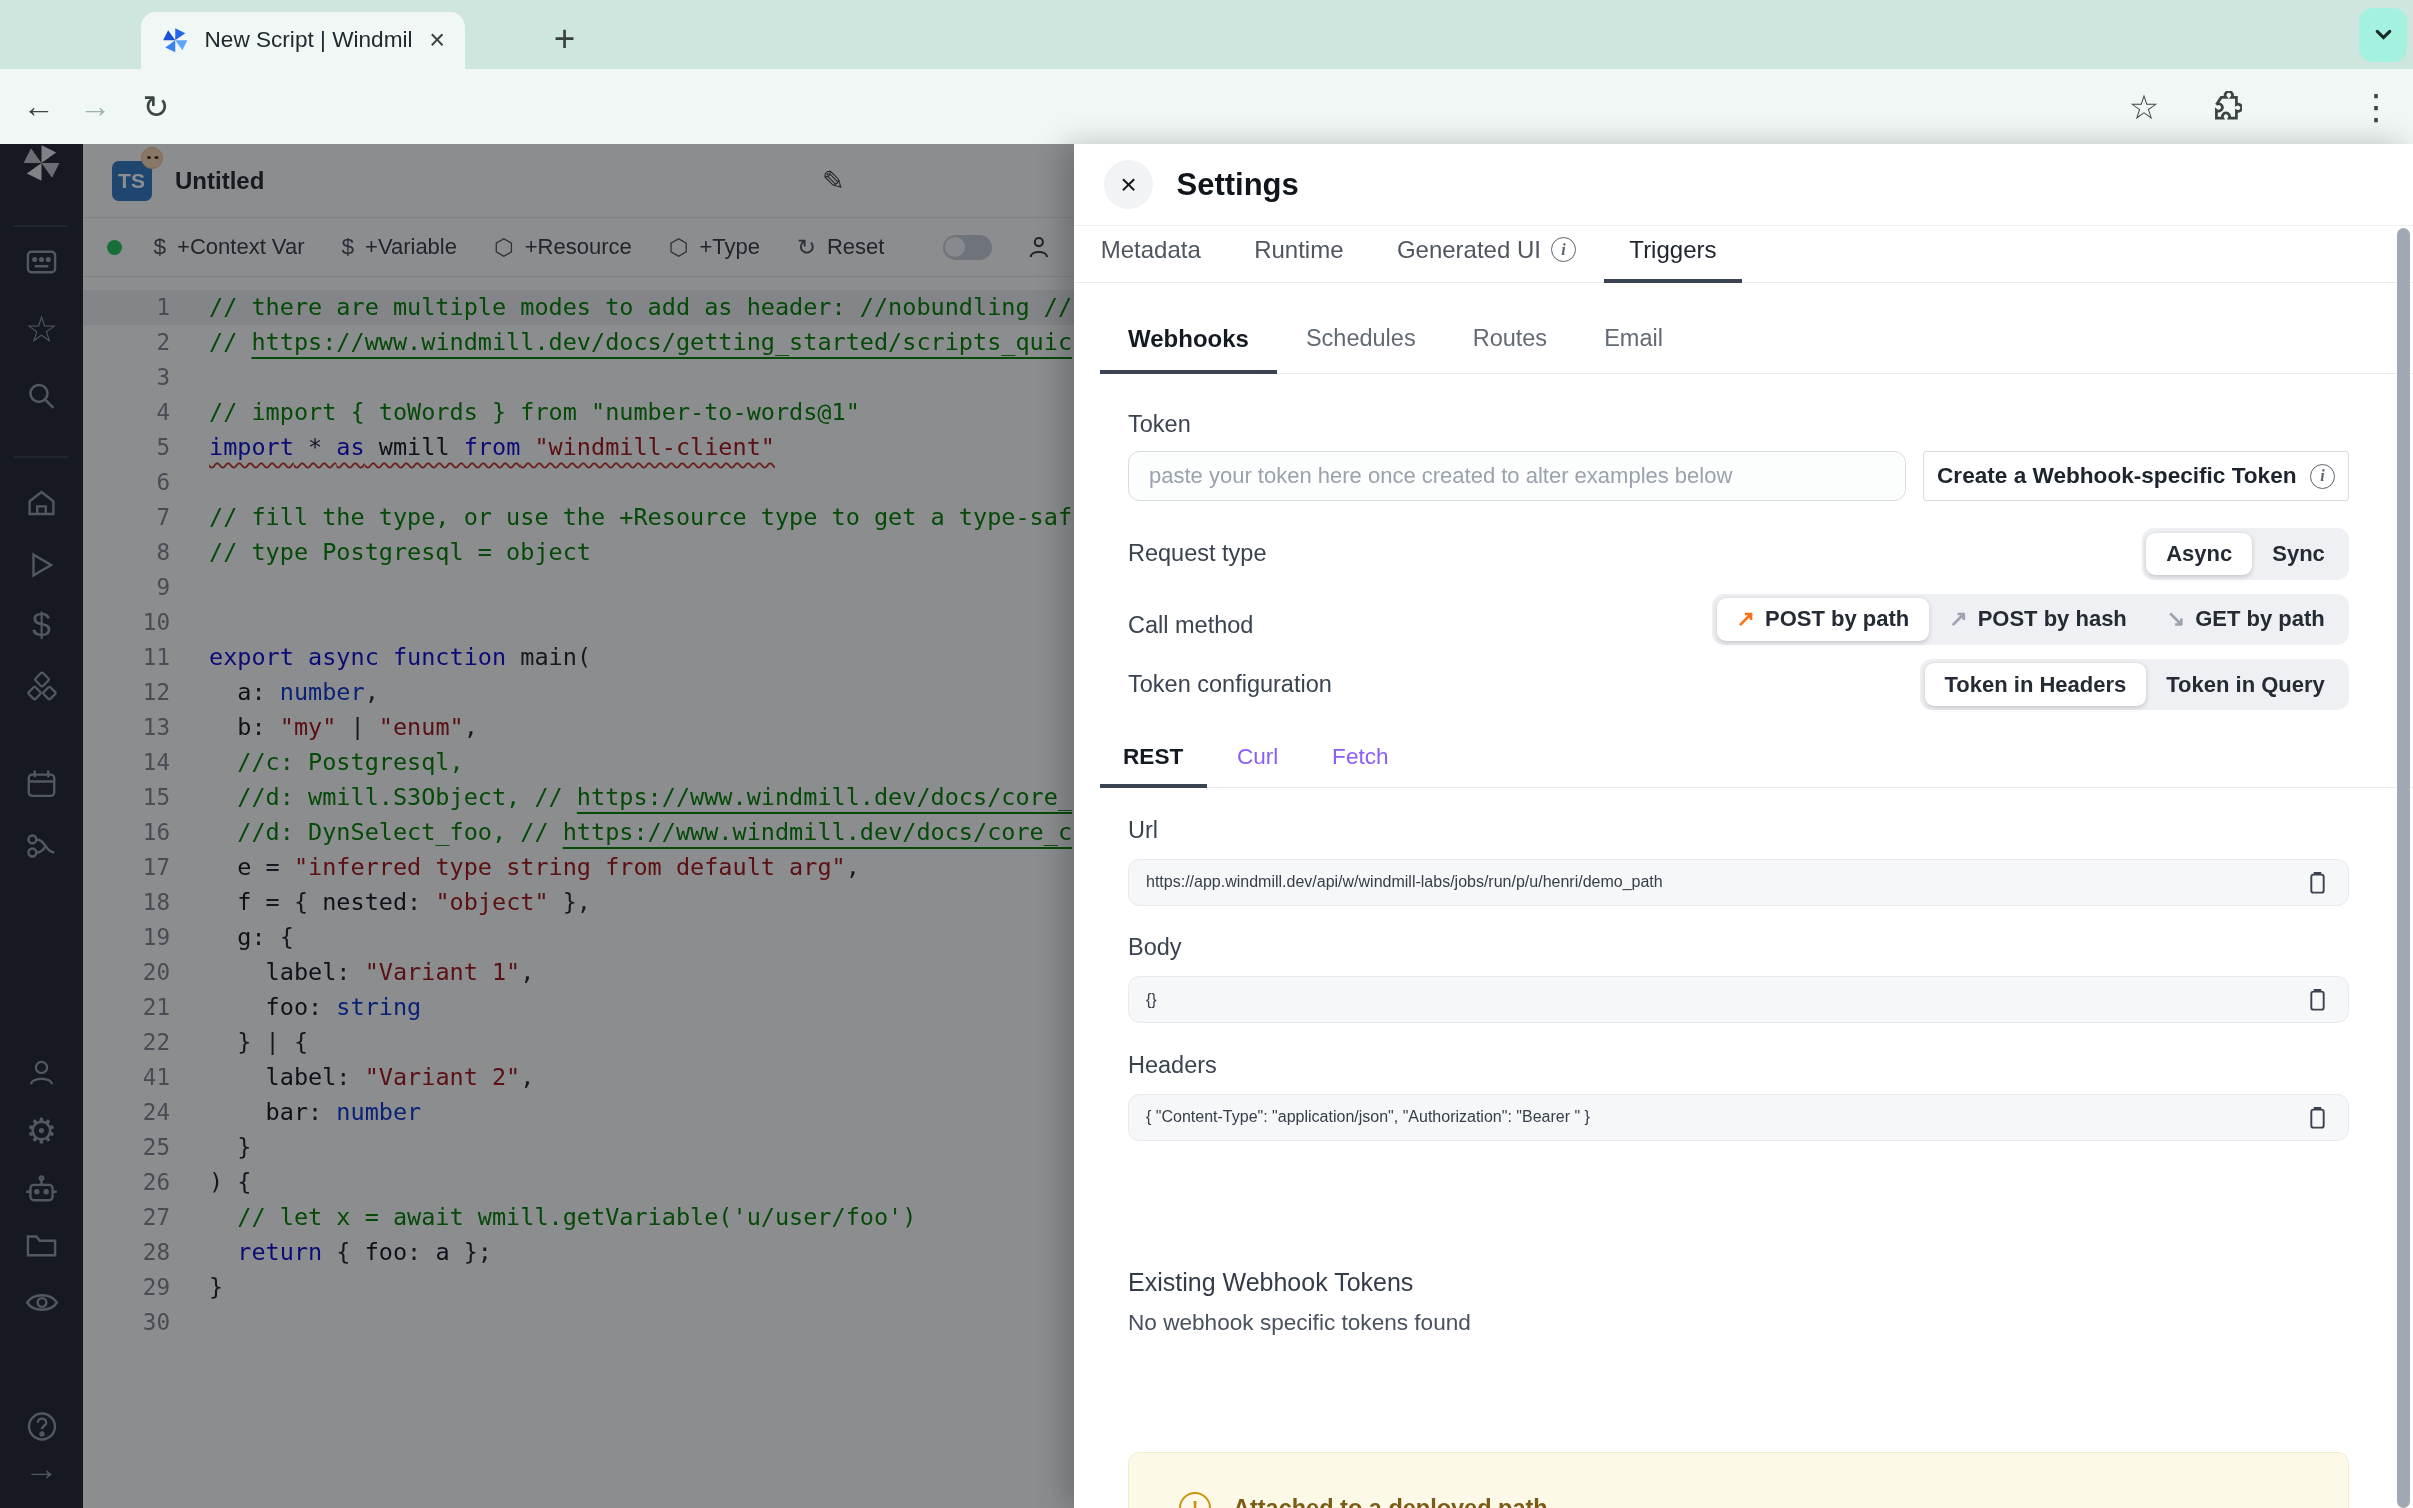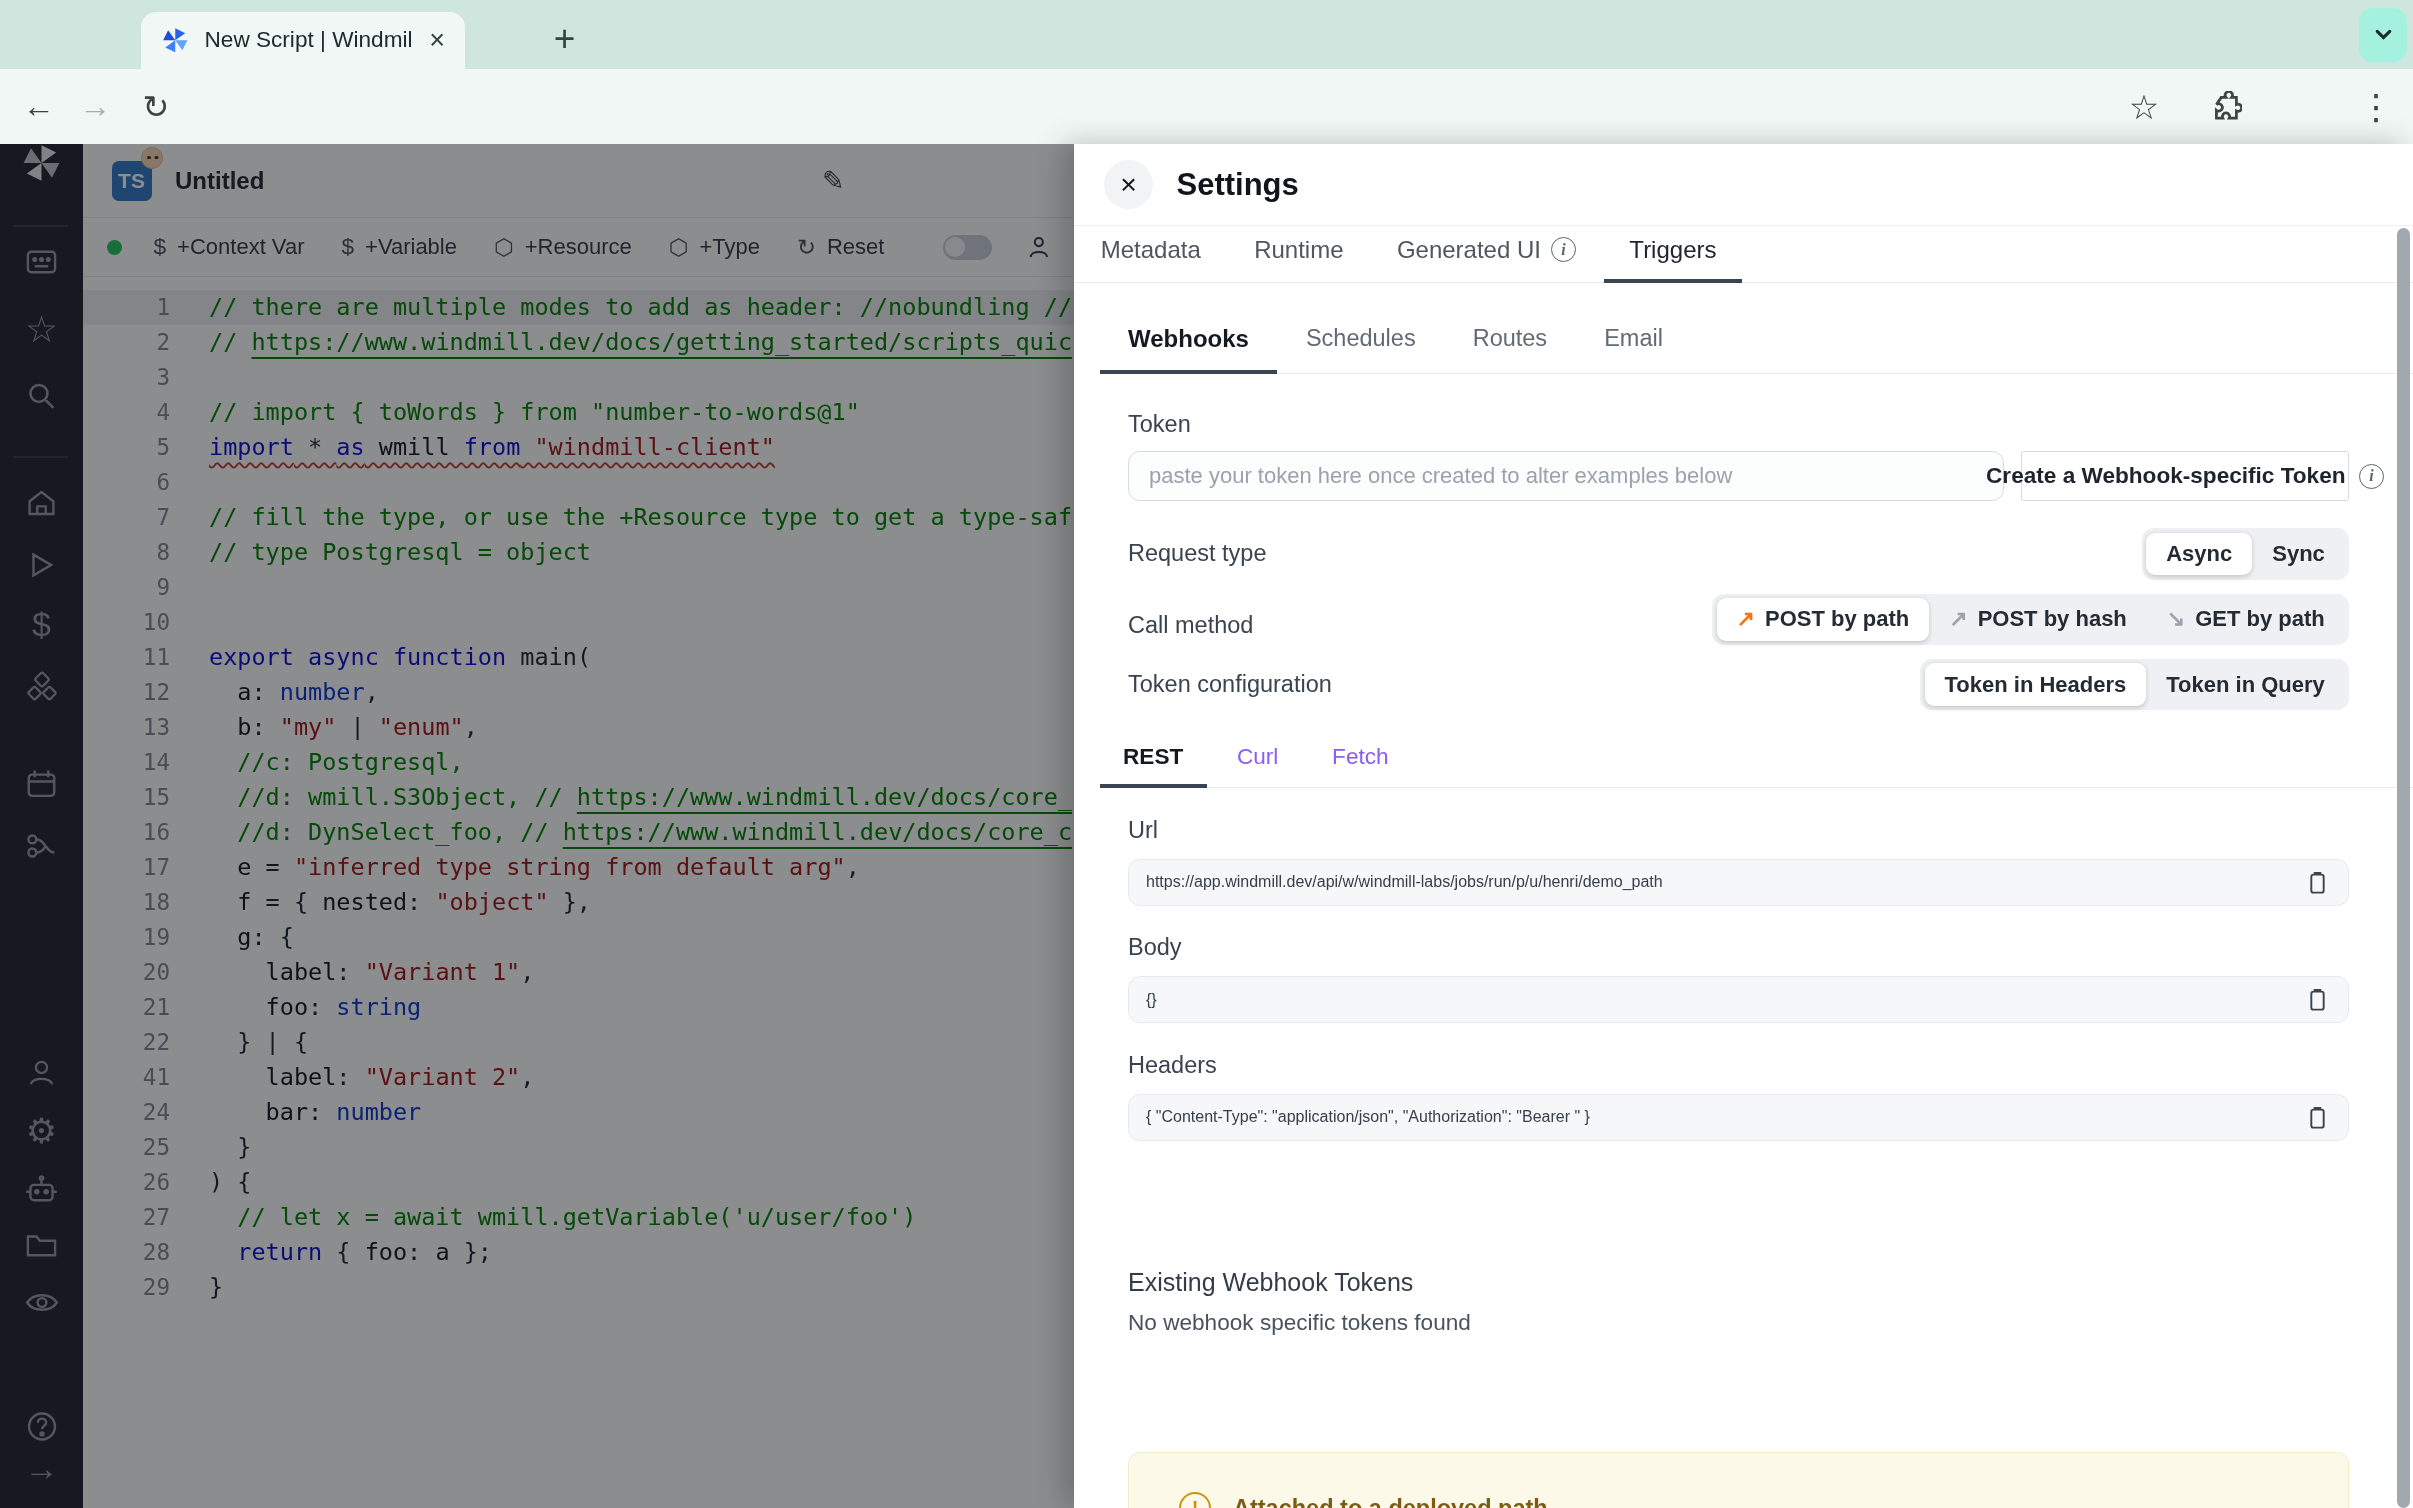--- a/index.html
+++ b/index.html
@@ -94,21 +94,21 @@
   .dsub { display:flex; border-bottom:0.8px solid #e9ebef; margin:42px -64px 0 -28.5px; padding-left:0; }
   .stab { padding:0 28.5px 20px; font-size:23.5px; color:#626a74; position:relative; white-space:nowrap; }
   .stab.active { color:#141a22; font-weight:700; font-size:24px; }
   .stab.active::after { content:""; position:absolute; left:0; right:0; bottom:-0.8px; height:4.2px; background:#3b4452; }
   .sec-label { margin-top:37px; font-size:23.5px; color:#3a4350; }
   .token-row { display:flex; gap:17px; margin-top:13.4px; }
   .token-input { flex:1; height:50px; border:1.7px solid #d7dbe0; border-radius:11.7px; background:#fcfdfd;
                  font-size:22px; color:#1f2733; padding:0 20px; outline:none;
                  font-family:"Liberation Sans", sans-serif; }
   .token-input::placeholder { color:#9aa2ad; }
-  .token-btn { width:328px; height:50px; border:1.7px solid #d7dbe0; border-radius:3px; background:#fff;
+  .token-btn { width:426px; height:50px; border:1.7px solid #d7dbe0; border-radius:3px; background:#fff;
                display:flex; align-items:center; justify-content:center; gap:13.4px; font-size:22.6px;
                font-weight:700; color:#1d242e; white-space:nowrap; }
   .optrow { display:flex; align-items:center; justify-content:space-between; }
   .optrow.first { margin-top:27px; } .optrow.next { margin-top:14.2px; }
   .segwrap { background:#eef0f3; border-radius:11.7px; padding:4.2px; display:flex; }
   .segi { padding:8.4px 20px; border-radius:9.2px; font-size:22px; font-weight:600; color:#242b35;
           display:flex; align-items:center; gap:10px; white-space:nowrap; }
   .segi.sel { background:#fff; box-shadow:0 1.7px 5px rgba(0,0,0,0.18); }
   .sarrow { font-size:22px; color:#9ca3af; }
   .sarrow.orange { color:#f97316; }
@@ -349,20 +349,21 @@
           <div class="cl"><span class="ln">20</span><span class="ct"><span class="vr">    label</span><span class="pn">: </span><span class="str">"Variant 1"</span><span class="pn">,</span></span></div>
           <div class="cl"><span class="ln">21</span><span class="ct"><span class="vr">    foo</span><span class="pn">: </span><span class="ty">string</span></span></div>
           <div class="cl"><span class="ln">22</span><span class="ct"><span class="pn">  } | {</span></span></div>
           <div class="cl"><span class="ln">41</span><span class="ct"><span class="vr">    label</span><span class="pn">: </span><span class="str">"Variant 2"</span><span class="pn">,</span></span></div>
           <div class="cl"><span class="ln">24</span><span class="ct"><span class="vr">    bar</span><span class="pn">: </span><span class="ty">number</span></span></div>
           <div class="cl"><span class="ln">25</span><span class="ct"><span class="pn">  }</span></span></div>
           <div class="cl"><span class="ln">26</span><span class="ct"><span class="pn">) {</span></span></div>
           <div class="cl"><span class="ln">27</span><span class="ct"><span class="cm">  // let x = await wmill.getVariable('u/user/foo')</span></span></div>
           <div class="cl"><span class="ln">28</span><span class="ct"><span class="kw">  return</span><span class="pn"> { </span><span class="vr">foo</span><span class="pn">: </span><span class="vr">a</span><span class="pn"> };</span></span></div>
           <div class="cl"><span class="ln">29</span><span class="ct"><span class="pn">}</span></span></div>
+          <div class="cl"><span class="ln">30</span><span class="ct"></span></div>
         </div>
     </div>
 
     <div class="dim"></div>
 
     <div class="drawer">
       <div class="dheader">
         <div class="dclose">×</div>
         <div class="dtitle">Settings</div>
       </div>

